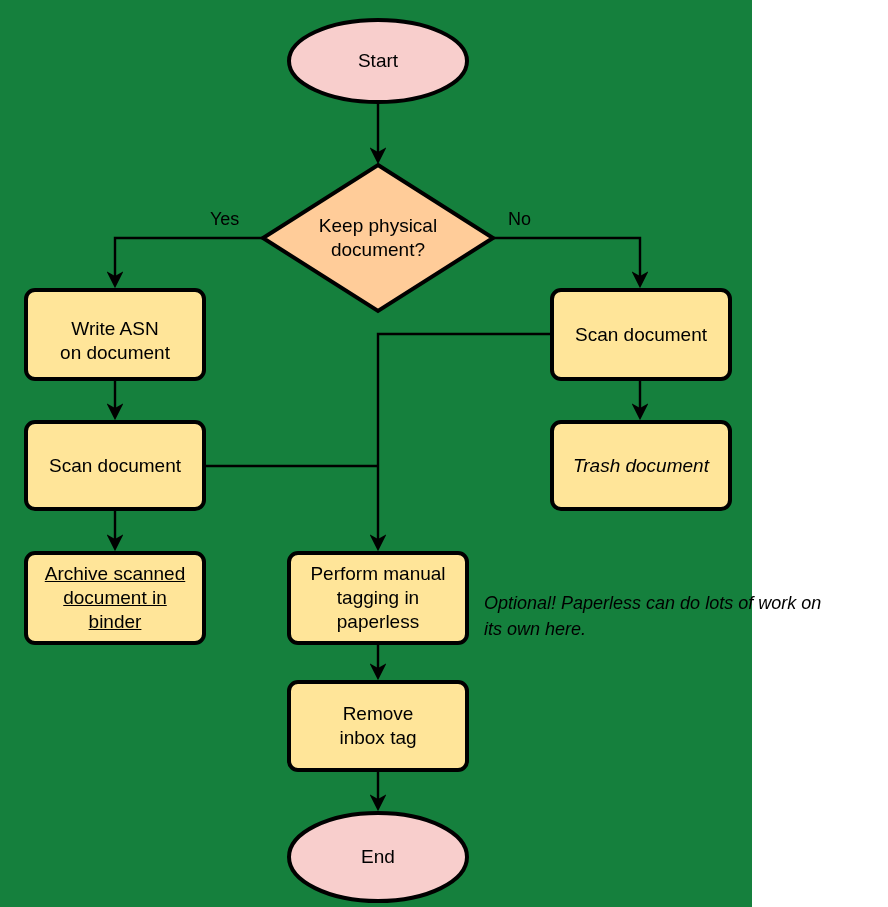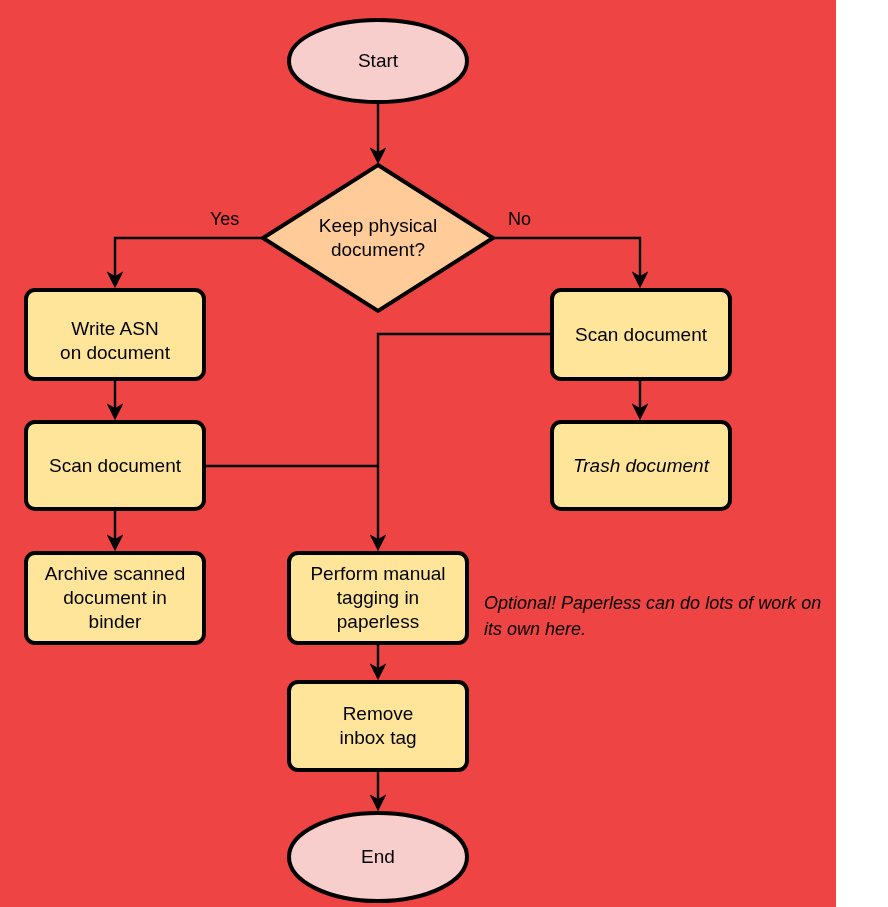--- a/index.html
+++ b/index.html
@@ -1,18 +1,18 @@
 <!DOCTYPE html>
 <html><head>
 <meta charset="utf-8">
 <style>
   html,body{margin:0;padding:0;background:#ffffff;}
   body{width:888px;height:907px;overflow:hidden;
        font-family:"Liberation Sans",sans-serif;}
-  #canvas{position:relative;width:836px;height:907px;background:#ef4444;}
+  #canvas{position:relative;width:752px;height:907px;background:#15803d;}
   svg.flow{position:absolute;left:0;top:0;width:888px;height:907px;}
   .nodeLabel{
     position:absolute;display:flex;align-items:center;justify-content:center;
     text-align:center;color:#000000;font-family:"Liberation Sans",sans-serif;
     font-size:19px;line-height:24px;pointer-events:none;white-space:pre-line;
   }
   .edgeLabel{
     position:absolute;color:#000000;font-family:"Liberation Sans",sans-serif;
     font-size:18px;line-height:20px;white-space:nowrap;text-align:right;
   }
@@ -84,21 +84,21 @@
 
   <div class="nodeLabel" style="left:26px;top:296px;width:178px;height:89px;">Write ASN
 on document</div>
 
   <div class="nodeLabel" style="left:552px;top:290px;width:178px;height:89px;">Scan document</div>
 
   <div class="nodeLabel" style="left:26px;top:422px;width:178px;height:87px;">Scan document</div>
 
   <div class="nodeLabel" style="left:552px;top:422px;width:178px;height:87px;font-style:italic;">Trash document</div>
 
-  <div class="nodeLabel" style="left:26px;top:553px;width:178px;height:90px;">Archive scanned
+  <div class="nodeLabel" style="left:26px;top:553px;width:178px;height:90px;text-decoration:underline;">Archive scanned
 document in
 binder</div>
 
   <div class="nodeLabel" style="left:289px;top:553px;width:178px;height:90px;">Perform manual
 tagging in
 paperless</div>
 
   <div class="nodeLabel" style="left:289px;top:682px;width:178px;height:88px;">Remove
 inbox tag</div>
 

